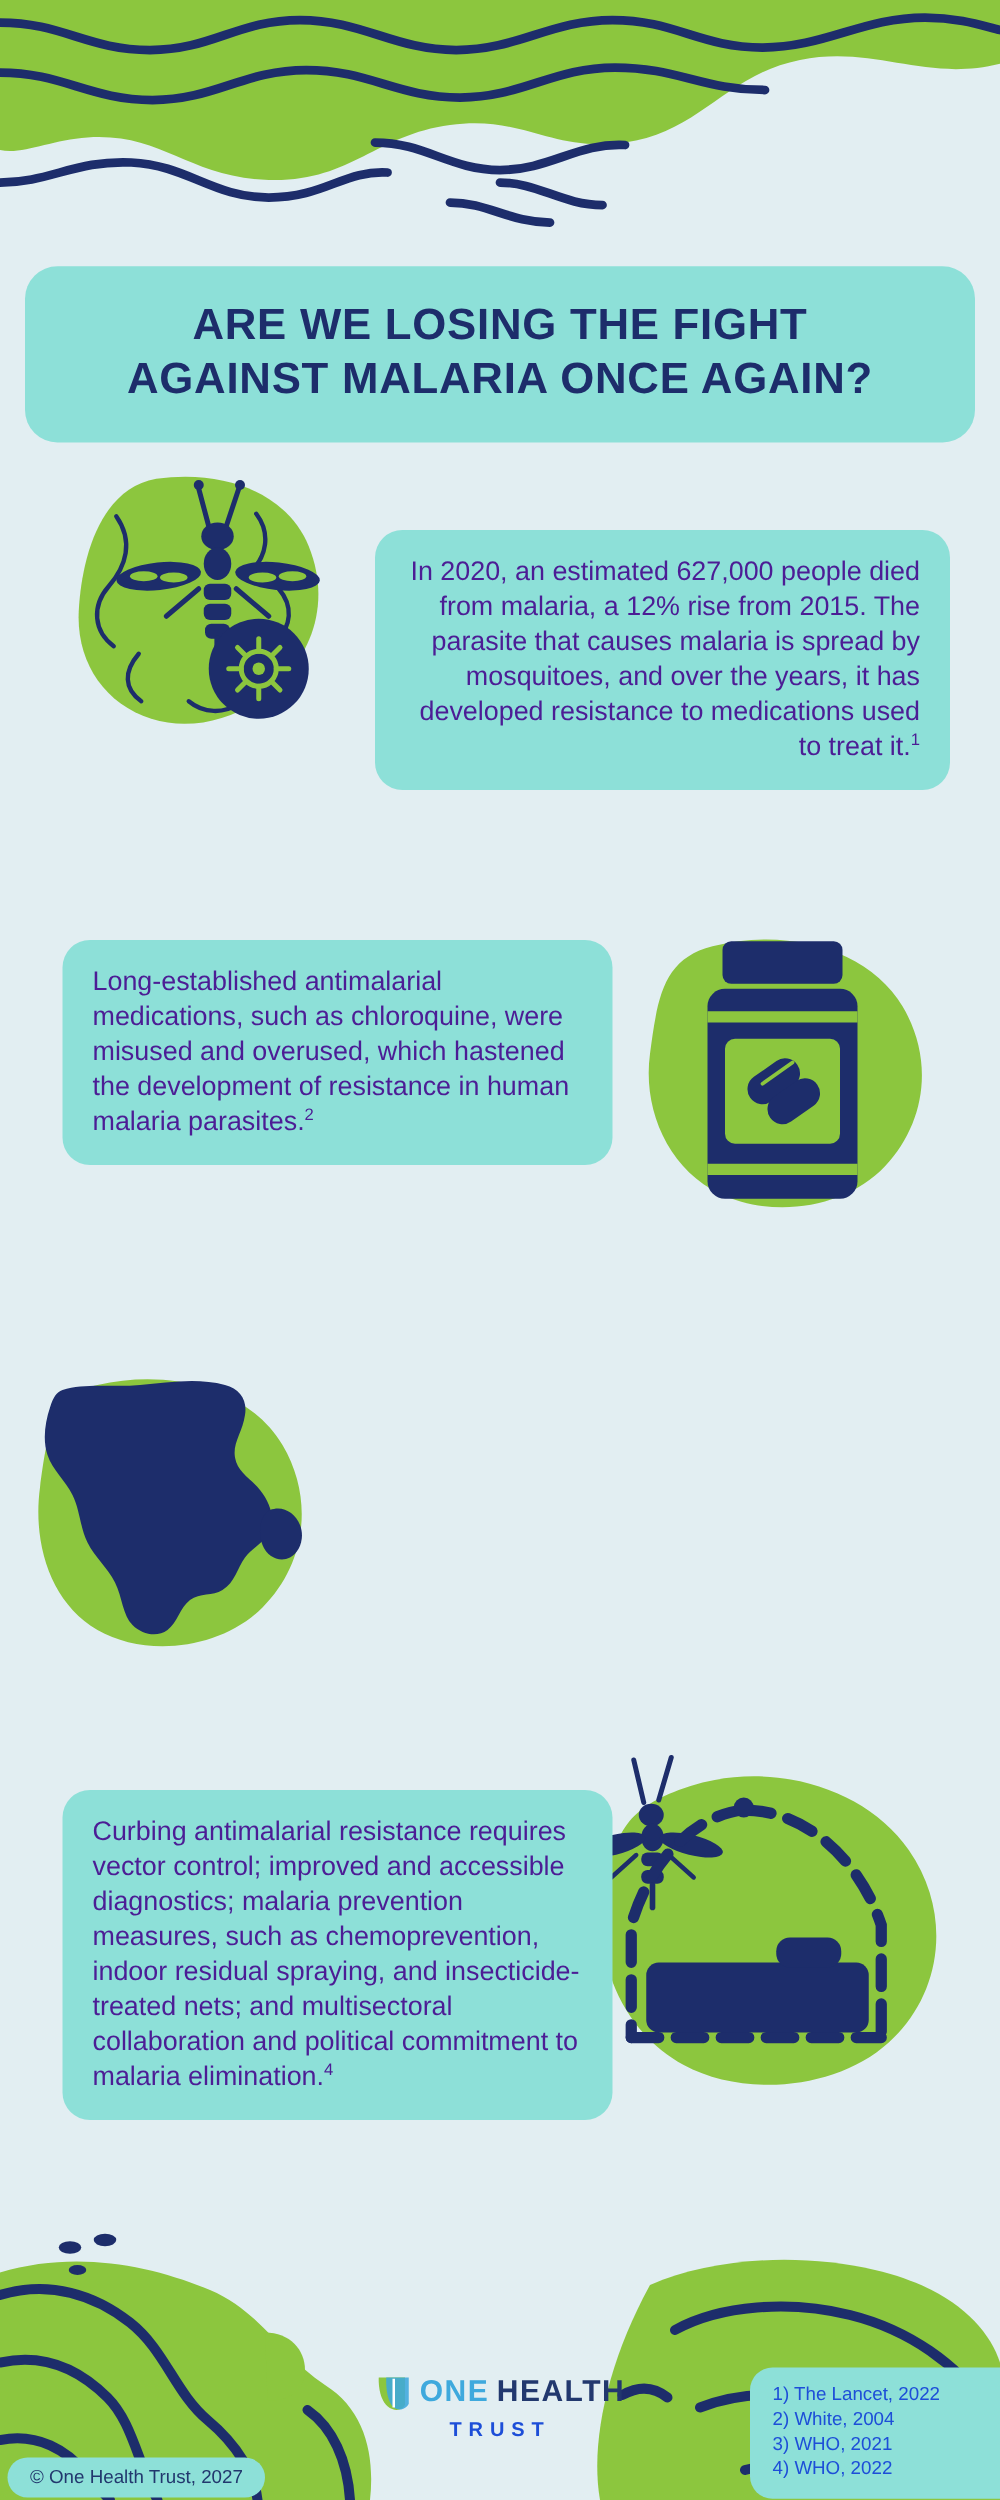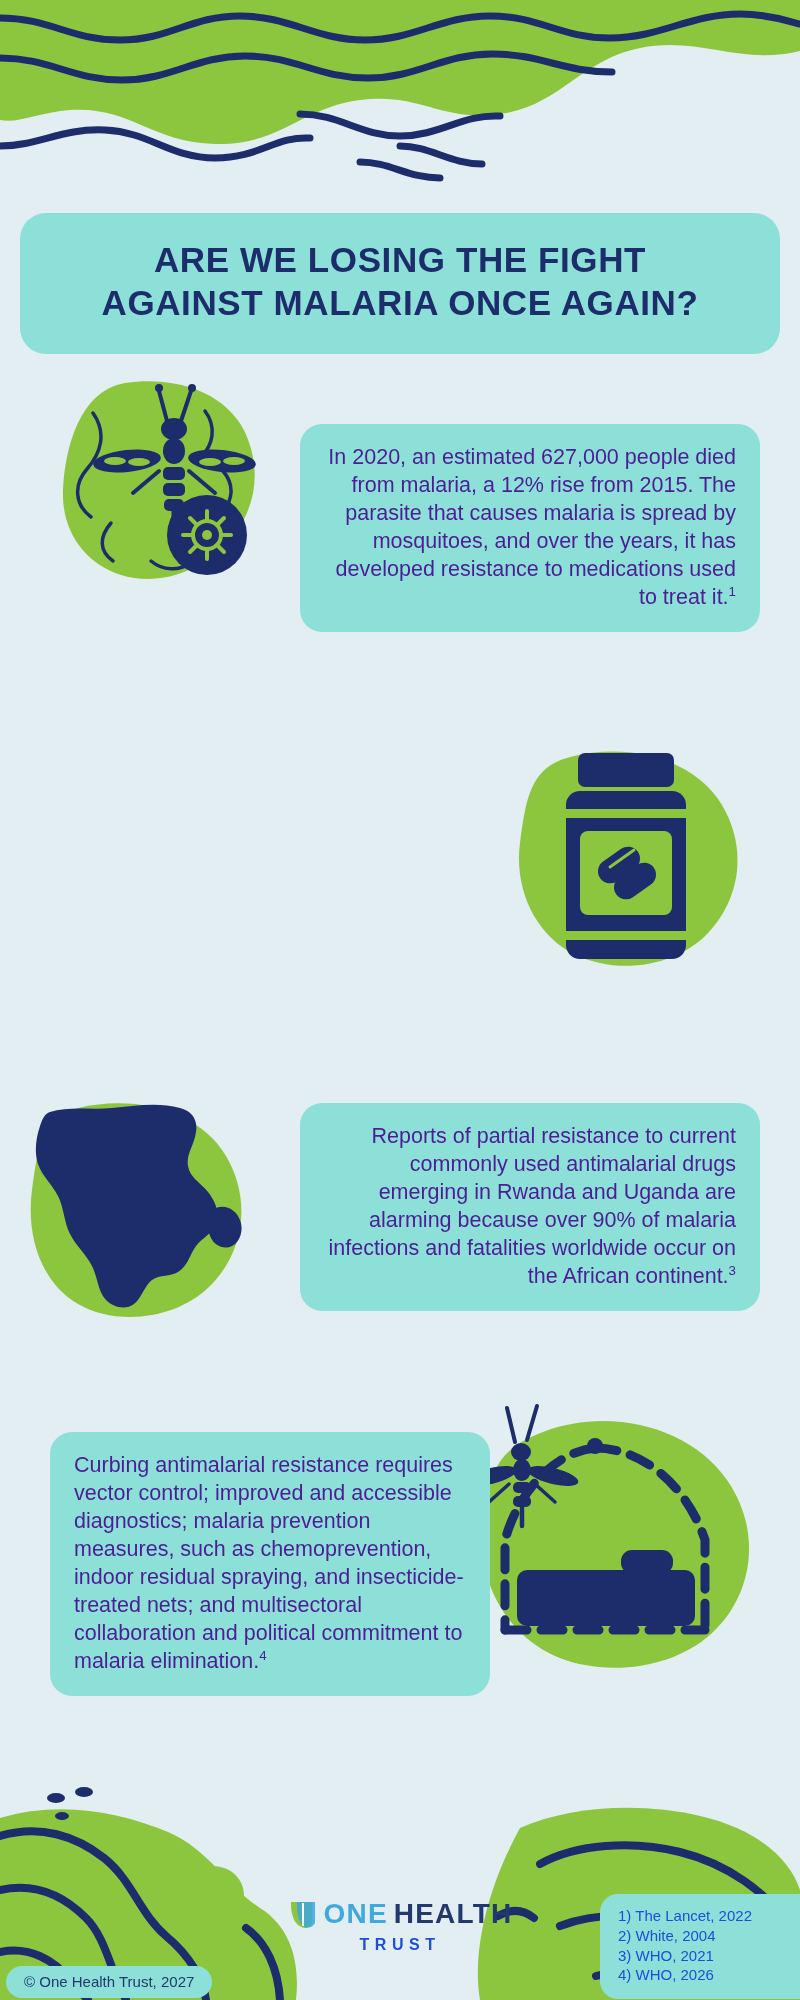--- a/index.html
+++ b/index.html
@@ -60,21 +60,21 @@
   #illo-pillbottle { left:500px; top:735px; width:270px; height:245px; }
   #illo-africa   { left:20px;  top:1090px; width:265px; height:235px; }
   #illo-bednet   { left:455px; top:1390px; width:320px; height:290px; }
 
   
   .footer-logo {
     position:absolute; left:255px; top:1898px; width:290px;
     text-align:center;
   }
   .logo-row { display:flex; align-items:center; justify-content:center; gap:6px; }
-  .logo-word { font-size:28px; font-weight:600; letter-spacing:1.2px; line-height:1; }
+  .logo-word { font-size:24px; font-weight:600; letter-spacing:1.2px; line-height:1; }
   .logo-one { color:#3fa9dd; }
   .logo-health { color:#22386e; }
   .logo-trust {
     margin-top:6px; font-size:16px; font-weight:bold;
     letter-spacing:5.5px; color:#1d4ed8;
   }
 
   .copyright-badge {
     position:absolute; left:6px; top:1966px;
     background:#8de0d8; border-radius:18px;
@@ -178,35 +178,35 @@
     <rect x="66" y="74" width="120" height="9" fill="#8cc63e"></rect>
     <rect x="66" y="196" width="120" height="9" fill="#8cc63e"></rect>
     <rect x="80" y="96" width="92" height="84" rx="8" fill="#8cc63e"></rect>
     <g fill="#1d2d6b">
       <rect x="96" y="118" width="46" height="24" rx="12" transform="rotate(-35 119 130)"></rect>
       <rect x="112" y="134" width="46" height="24" rx="12" transform="rotate(-35 135 146)"></rect>
     </g>
     <path d="M110,132 L134,115" stroke="#8cc63e" stroke-width="3" stroke-linecap="round"></path>
   </svg>
 
+  <div class="text-card left" id="card-2">
+    <span>Long-established antimalarial medications, such as chloroquine, were misused and overused, which hastened the development of resistance in human malaria parasites.</span><sup>2</sup>
+  </div>
 
   <svg class="illo" id="illo-africa" viewBox="0 0 265 235">
     <path d="M58,18 C118,4 180,22 206,66 C232,110 224,162 190,196 C156,230 96,236 58,214 C20,192 6,144 12,100 C18,56 22,26 58,18 Z" fill="#8cc63e"></path>
     <path d="M30,22 C48,16 70,20 92,18 C114,16 138,12 160,18 C172,21 178,30 176,42
              C174,56 166,64 168,76 C170,88 180,92 188,102 C196,112 200,124 196,134
              C192,144 182,148 176,156 C170,164 168,176 158,182 C150,187 140,184 132,190
              C124,196 122,208 114,214 C106,220 94,218 86,210 C78,202 78,188 72,176
              C66,164 56,156 50,144 C44,132 44,118 38,106 C32,94 22,86 18,74
              C14,62 16,48 20,36 C23,27 25,24 30,22 Z" fill="#1d2d6b"></path>
     <path d="M196,118 C206,114 216,120 220,130 C224,140 220,152 212,156 C204,160 194,156 190,146 C186,136 188,122 196,118 Z" fill="#1d2d6b"></path>
   </svg>
 
-  <div class="text-card right" id="card-3">
-    <span>Reports of partial resistance to current commonly used antimalarial drugs emerging in Rwanda and Uganda are alarming because over 90% of malaria infections and fatalities worldwide occur on the African continent.</span><sup>3</sup>
-  </div>
 
   <svg class="illo" id="illo-bednet" viewBox="0 0 320 290">
     <path d="M88,42 C156,16 236,38 272,90 C308,142 298,206 256,244 C214,282 140,288 92,262 C44,236 20,180 28,128 C36,76 46,58 88,42 Z" fill="#8cc63e"></path>
 
     <g fill="#1d2d6b">
       <path d="M52,18 L60,52" stroke="#1d2d6b" stroke-width="4" stroke-linecap="round" fill="none"></path>
       <path d="M82,16 L72,50" stroke="#1d2d6b" stroke-width="4" stroke-linecap="round" fill="none"></path>
       <ellipse cx="66" cy="62" rx="10" ry="9"></ellipse>
       <ellipse cx="67" cy="80" rx="9" ry="11"></ellipse>
       <ellipse cx="36" cy="86" rx="26" ry="8" transform="rotate(-14 36 86)"></ellipse>
@@ -264,16 +264,16 @@
     </div>
     <div class="logo-trust">TRUST</div>
   </div>
 
   <div class="copyright-badge">© One Health Trust, 2027</div>
 
   <div class="citations">
     <div>1) The Lancet, 2022</div>
     <div>2) White, 2004</div>
     <div>3) WHO, 2021</div>
-    <div>4) WHO, 2026</div>
+    <div>4) WHO, 2022</div>
   </div>
 
 </div>
 
 </body></html>

